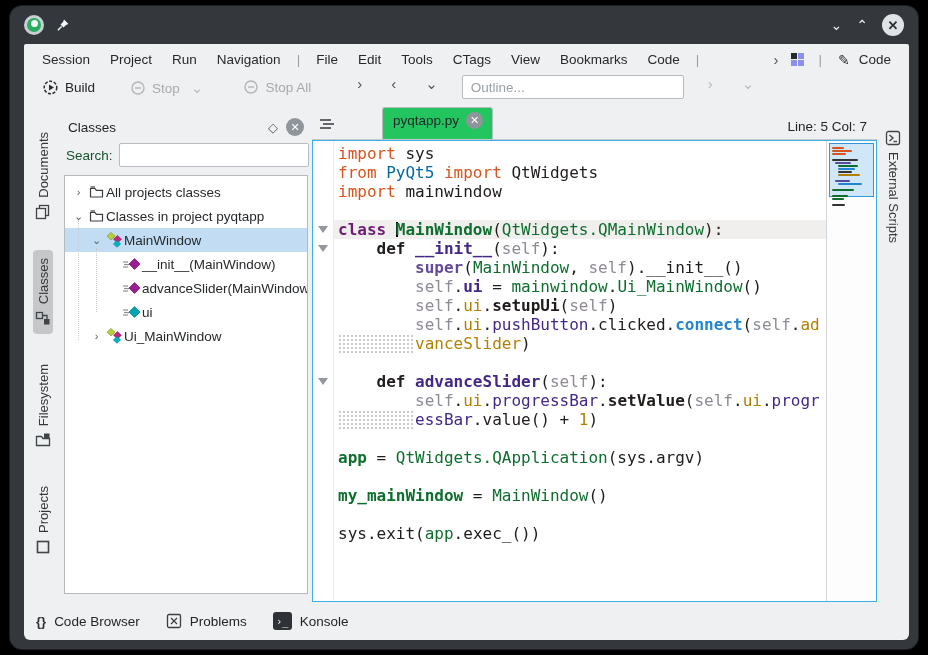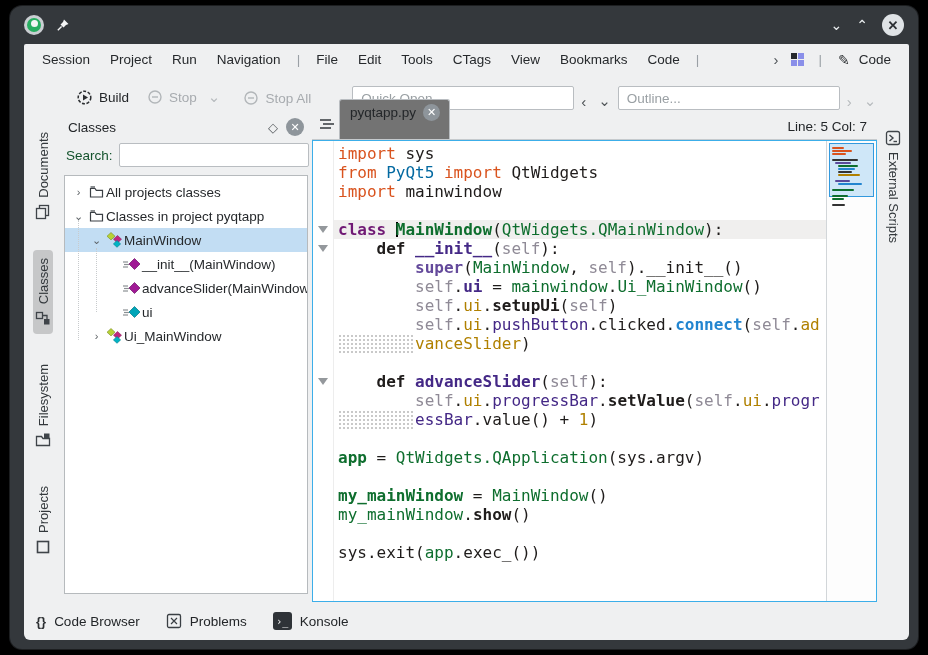--- a/index.html
+++ b/index.html
@@ -26,21 +26,21 @@
   
   .menubar{height:31px;display:flex;align-items:center;padding:0 8px;font-size:13.5px;color:#26292c;flex:none;}
   .mitem{padding:3px 10px;border-radius:3px;}
   .msep{color:#9aa0a5;padding:0 6px;}
   .menubar .spacer{flex:1;}
   .gridicon{display:grid;grid-template-columns:6px 6px;grid-template-rows:6px 6px;gap:1px;margin:0 8px;}
   .gridicon i{display:block;background:#8a8fe9;}
   .gridicon i:first-child{background:#26292d;}
   .pencil{font-size:14px;margin-right:4px;}
   
-  .toolbar{height:35px;display:flex;align-items:flex-end;padding:0 10px;gap:2px;font-size:13.5px;flex:none;margin-left:34px;}
+  .toolbar{height:35px;display:flex;align-items:flex-start;padding:0 10px;gap:19px;font-size:13.5px;flex:none;}
   .tbtn{display:flex;align-items:center;gap:6px;padding:4px 8px;color:#232629;}
   .tbtn.disabled{color:#a7abaf;}
   .tinput{height:24px;width:222px;border:1px solid #b9bdc1;border-radius:2px;background:#fff;
           padding:0 8px;font-size:13.5px;font-family:"Liberation Sans",sans-serif;color:#232629;box-sizing:border-box;}
   .tinput::placeholder{color:#9aa0a4;}
   .tchev{color:#4d5256;font-size:15px;padding:0 5px;}
   .tchev.disabled{color:#b6babd;}
   
   .main{flex:1;display:flex;min-height:0;}
   
@@ -66,22 +66,22 @@
   .tree{flex:1;margin-top:5px;border:1px solid #b6babd;background:#fff;padding-top:4px;position:relative;overflow:hidden;}
   .guide{position:absolute;border-left:1px dotted #c8cbcd;width:0;}
   .trow{height:24px;display:flex;align-items:center;font-size:13.5px;color:#26292c;white-space:nowrap;}
   .trow.sel{background:#c2ddf3;}
   .texp{width:15px;text-align:center;color:#5a5f63;font-size:11px;flex:none;}
   .ticon{width:20px;flex:none;display:flex;justify-content:center;}
   
   .editorcol{flex:1;display:flex;flex-direction:column;min-width:0;}
   .tabbar{height:29px;display:flex;align-items:flex-end;padding:0 4px 0 2px;border-bottom:1px solid #c6cacd;flex:none;}
   .doclist{align-self:center;margin:0 4px;}
-  .tab{display:flex;align-items:center;gap:7px;background:#737373;border:1px solid #b9bdc1;border-bottom:none;
-       border-radius:3px 3px 0 0;padding:4px 9px 18px 10px;font-size:13.5px;color:#232629;}
+  .tab{display:flex;align-items:center;gap:7px;background:#22c55e;border:1px solid #b9bdc1;border-bottom:none;
+       border-radius:3px 3px 0 0;padding:4px 9px 10px 10px;font-size:13.5px;color:#232629;margin-left:43px;}
   .tab .circle-x{width:17px;height:17px;}
   .linecol{margin-left:auto;font-size:13.5px;color:#232629;padding:0 6px 5px 0;}
   .editorframe{flex:1;border:1px solid #3caee9;background:#fff;display:flex;min-height:0;position:relative;}
   .foldcol{width:20px;flex:none;border-right:1px solid #ededed;padding-top:3px;}
   .foldcell{height:19px;display:flex;align-items:center;justify-content:center;}
   .foldtri{width:0;height:0;border-left:5px solid transparent;border-right:5px solid transparent;
            border-top:7px solid #94989c;}
   .codecol{flex:1;min-width:0;padding:3px 0 0 0;overflow:hidden;}
   .cline{height:19px;line-height:19px;white-space:pre;font-family:"DejaVu Sans Mono",monospace;
          font-size:16px;color:#1f1c1b;padding-left:4px;}
@@ -172,21 +172,20 @@
         <span class="tchev disabled">⌄</span>
       </span>
       <span class="tbtn disabled">
         <svg width="16" height="16" viewBox="0 0 16 16">
             <circle cx="8" cy="8" r="6" fill="none" stroke="#b2b6b9" stroke-width="1.4"></circle>
             <line x1="5" y1="8" x2="11" y2="8" stroke="#b2b6b9" stroke-width="1.4"></line>
           </svg>
         <span>Stop All</span>
       </span>
       <span class="tchev" style="margin-left:14px;">›</span>
-      <input class="tinput" placeholder="Quick Open..." style="">
       <span class="tchev">‹</span>
       <span class="tchev">⌄</span>
       <input class="tinput" placeholder="Outline..." style="">
       <span class="tchev disabled">›</span>
       <span class="tchev disabled">⌄</span>
     </div>
 
     <div class="main">
 
       <div class="leftdock">
@@ -391,21 +390,20 @@
               <div class="cline"><span style="color: rgb(31, 28, 27);">        </span><span style="color: rgb(143, 138, 150);">self</span><span style="color: rgb(31, 28, 27);">.</span><span style="color: rgb(176, 128, 0);">ui</span><span style="color: rgb(31, 28, 27);">.</span><span style="color: rgb(68, 40, 134);">pushButton</span><span style="color: rgb(31, 28, 27);">.clicked.</span><span style="color: rgb(34, 133, 208); font-weight: bold;">connect</span><span style="color: rgb(31, 28, 27);">(</span><span style="color: rgb(143, 138, 150);">self</span><span style="color: rgb(31, 28, 27);">.</span><span style="color: rgb(176, 128, 0);">ad</span></div>
               <div class="cline"><span class="wrapfill"></span><span style="color: rgb(176, 128, 0);">vanceSlider</span><span style="color: rgb(31, 28, 27);">)</span></div>
               <div class="cline"></div>
               <div class="cline"><span style="color: rgb(31, 28, 27);">    </span><span style="color: rgb(31, 28, 27); font-weight: bold;">def </span><span style="color: rgb(68, 40, 134); font-weight: bold;">advanceSlider</span><span style="color: rgb(31, 28, 27);">(</span><span style="color: rgb(143, 138, 150);">self</span><span style="color: rgb(31, 28, 27);">):</span></div>
               <div class="cline"><span style="color: rgb(31, 28, 27);">        </span><span style="color: rgb(143, 138, 150);">self</span><span style="color: rgb(31, 28, 27);">.</span><span style="color: rgb(176, 128, 0);">ui</span><span style="color: rgb(31, 28, 27);">.</span><span style="color: rgb(68, 40, 134);">progressBar</span><span style="color: rgb(31, 28, 27);">.</span><span style="color: rgb(31, 28, 27); font-weight: bold;">setValue</span><span style="color: rgb(31, 28, 27);">(</span><span style="color: rgb(143, 138, 150);">self</span><span style="color: rgb(31, 28, 27);">.</span><span style="color: rgb(176, 128, 0);">ui</span><span style="color: rgb(31, 28, 27);">.</span><span style="color: rgb(68, 40, 134);">progr</span></div>
               <div class="cline"><span class="wrapfill"></span><span style="color: rgb(68, 40, 134);">essBar</span><span style="color: rgb(31, 28, 27);">.value() + </span><span style="color: rgb(176, 128, 0);">1</span><span style="color: rgb(31, 28, 27);">)</span></div>
               <div class="cline"></div>
               <div class="cline"><span style="color: rgb(14, 110, 46); font-weight: bold;">app</span><span style="color: rgb(31, 28, 27);"> = </span><span style="color: rgb(14, 110, 46);">QtWidgets.QApplication</span><span style="color: rgb(31, 28, 27);">(sys.argv)</span></div>
               <div class="cline"></div>
               <div class="cline"><span style="color: rgb(14, 110, 46); font-weight: bold;">my_mainWindow</span><span style="color: rgb(31, 28, 27);"> = </span><span style="color: rgb(14, 110, 46);">MainWindow</span><span style="color: rgb(31, 28, 27);">()</span></div>
-              <div class="cline"><span style="color: rgb(14, 110, 46);">my_mainWindow</span><span style="color: rgb(31, 28, 27);">.</span><span style="color: rgb(31, 28, 27); font-weight: bold;">show</span><span style="color: rgb(31, 28, 27);">()</span></div>
               <div class="cline"></div>
               <div class="cline"><span style="color: rgb(31, 28, 27);">sys.exit(</span><span style="color: rgb(14, 110, 46);">app</span><span style="color: rgb(31, 28, 27);">.exec_())</span></div>
             </div>
           <div class="minimap">
             <div class="viewport">
                 <div class="mrow" style="margin-left: 0px; width: 12px; background: rgb(217, 83, 30);"></div>
                 <div class="mrow" style="margin-left: 0px; width: 20px; background: rgb(217, 83, 30);"></div>
                 <div class="mrow" style="margin-left: 0px; width: 14px; background: rgb(217, 83, 30);"></div>
                 <div class="mrow" style="margin-left: 0px; width: 0px;"></div>
                 <div class="mrow" style="margin-left: 0px; width: 26px; background: rgb(51, 51, 51);"></div>

